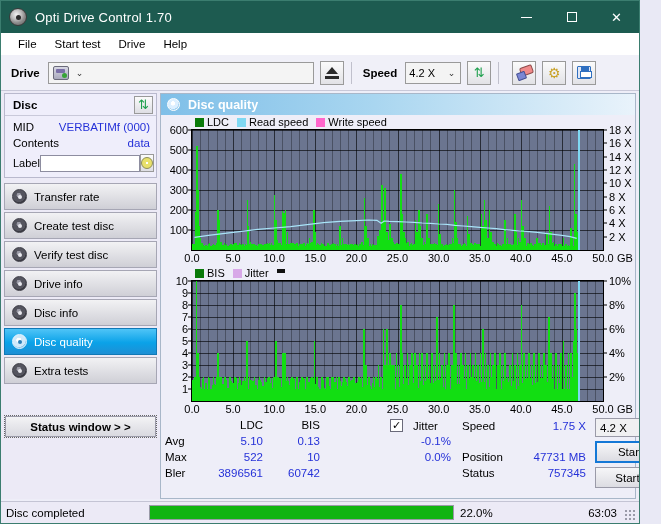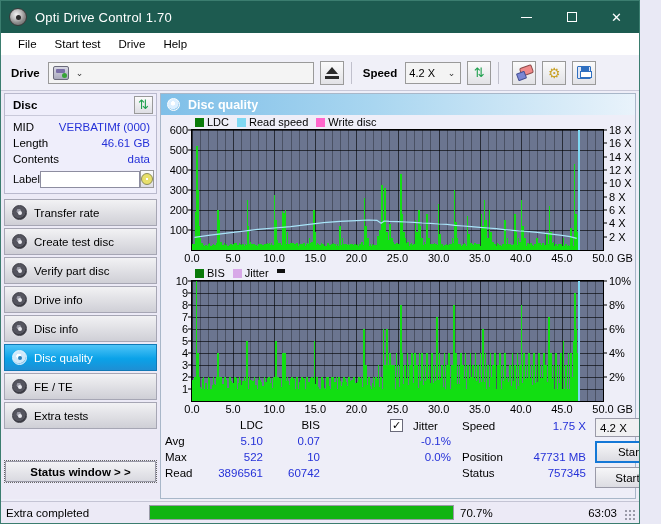--- a/index.html
+++ b/index.html
@@ -354,24 +354,20 @@
           <span class="sq-btn">
               <span class="ico-refresh">⇅</span>
             </span>
         </div>
         <div class="disc-rows">
           <div class="disc-row">
             <span class="k">MID</span>
             <span class="v">VERBATIMf (000)</span>
           </div>
           <div class="disc-row">
-            <span class="k">Length</span>
-            <span class="v">46.61 GB</span>
-          </div>
-          <div class="disc-row">
             <span class="k">Contents</span>
             <span class="v">data</span>
           </div>
           <div class="label-row">
             <span class="k">Label</span>
             <input class="label-input" type="text" value="" style="">
             <span class="disc-btn">
                 <span class="cd-glyph"></span>
               </span>
           </div>
@@ -382,40 +378,36 @@
         <div class="nav-item">
           <span class="nav-ico"></span>
           <span>Transfer rate</span>
         </div>
         <div class="nav-item">
           <span class="nav-ico"></span>
           <span>Create test disc</span>
         </div>
         <div class="nav-item">
           <span class="nav-ico"></span>
-          <span>Verify part disc</span>
+          <span>Verify test disc</span>
         </div>
         <div class="nav-item">
           <span class="nav-ico"></span>
           <span>Drive info</span>
         </div>
         <div class="nav-item">
           <span class="nav-ico"></span>
           <span>Disc info</span>
         </div>
         <div class="nav-item active">
           <span class="nav-ico"></span>
           <span>Disc quality</span>
         </div>
         <div class="nav-item">
           <span class="nav-ico"></span>
-          <span>FE / TE</span>
-        </div>
-        <div class="nav-item">
-          <span class="nav-ico"></span>
           <span>Extra tests</span>
         </div>
       </div>
 
       <div class="sidebar-filler"></div>
       <div class="status-win-btn">Status window &gt; &gt;</div>
     </div>
 
     <div class="content">
       <div class="panel">
@@ -431,21 +423,21 @@
               <span class="lg">
                 <i class="sw" style="background:#0a7a0a"></i>
                 <span>LDC</span>
               </span>
               <span class="lg">
                 <i class="sw" style="background:#7fd8f2"></i>
                 <span>Read speed</span>
               </span>
               <span class="lg">
                 <i class="sw" style="background:#ff66cc"></i>
-                <span>Write disc</span>
+                <span>Write speed</span>
               </span>
             </div>
             <div class="plot-wrap">
               <div class="yaxis" id="ldc-yaxis-left" style="height: 122px;">
                   <div class="ylab" style="top: 101px;">100</div>
                   <div class="ytick" style="top: 101px;"></div>
                   <div class="ylab" style="top: 81px;">200</div>
                   <div class="ytick" style="top: 81px;"></div>
                   <div class="ylab" style="top: 61px;">300</div>
                   <div class="ytick" style="top: 61px;"></div>
@@ -1968,27 +1960,27 @@
                 <div class="xunit" style="left: 456px;">GB</div>
               </div>
           </div>
 
           <div class="stats">
             <span class="lbl" style="left:58px;top:2px;width:44px;text-align:right">LDC</span>
             <span class="lbl" style="left:115px;top:2px;width:44px;text-align:right">BIS</span>
 
             <span class="lbl" style="left:4px;top:18px">Avg</span>
             <span class="val" style="left:58px;top:18px;width:44px">5.10</span>
-            <span class="val" style="left:115px;top:18px;width:44px">0.07</span>
+            <span class="val" style="left:115px;top:18px;width:44px">0.13</span>
 
             <span class="lbl" style="left:4px;top:34px">Max</span>
             <span class="val" style="left:58px;top:34px;width:44px">522</span>
             <span class="val" style="left:115px;top:34px;width:44px">10</span>
 
-            <span class="lbl" style="left:4px;top:50px">Read</span>
+            <span class="lbl" style="left:4px;top:50px">Bler</span>
             <span class="val" style="left:50px;top:50px;width:52px">3896561</span>
             <span class="val" style="left:107px;top:50px;width:52px">60742</span>
 
             <span class="chk" style="left:229px;top:2px">✓</span>
             <span class="lbl" style="left:252px;top:3px">Jitter</span>
             <span class="val" style="left:240px;top:18px;width:50px">-0.1%</span>
             <span class="val" style="left:240px;top:34px;width:50px">0.0%</span>
 
             <span class="lbl" style="left:301px;top:3px">Speed</span>
             <span class="val" style="left:355px;top:3px;width:70px">1.75 X</span>
@@ -2004,22 +1996,22 @@
             <span class="btn primary" style="left:434px;top:24px;width:88px;height:22px">Start full</span>
             <span class="btn" style="left:434px;top:50px;width:88px;height:21px">Start part</span>
           </div>
 
         </div>
       </div>
     </div>
   </div>
 
   <div class="statusbar">
-    <span class="sb-text">Extra completed</span>
+    <span class="sb-text">Disc completed</span>
     <span class="sb-prog">
       <i class="fill" id="progress-fill" style="width: 100%;"></i>
     </span>
-    <span class="sb-pct">70.7%</span>
+    <span class="sb-pct">22.0%</span>
     <span class="sb-time">63:03</span>
     <span class="sb-grip"></span>
   </div>
 
 </div>
 
 </body></html>

